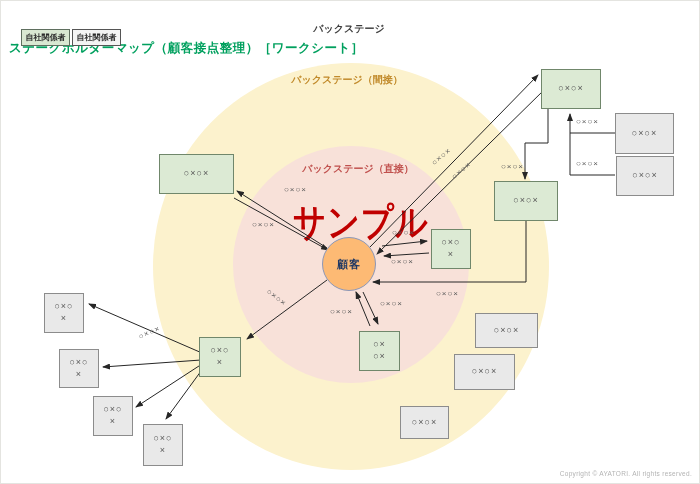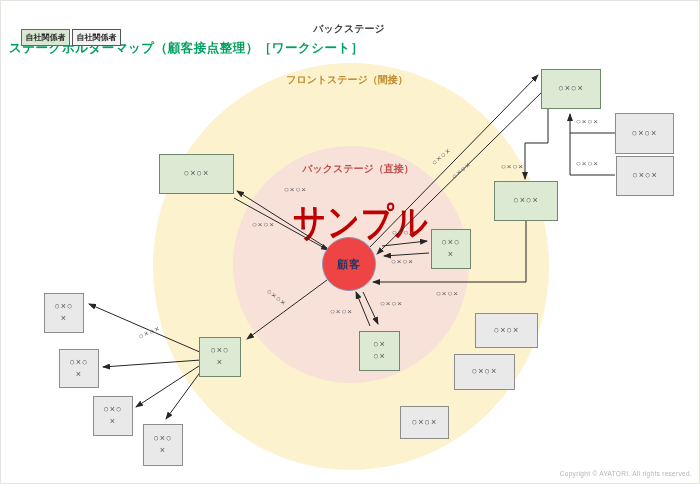--- a/index.html
+++ b/index.html
@@ -22,40 +22,40 @@
              white-space:nowrap;transform:scaleX(.85);transform-origin:left top;letter-spacing:1px;}
   .arrow-layer{position:absolute;left:0;top:0;width:700px;height:484px;pointer-events:none;}
   .arrow-layer line,.arrow-layer polyline{stroke:#262626;stroke-width:1;fill:none;}
   .clabel{position:absolute;font-size:8px;color:#5a5a5a;letter-spacing:1px;white-space:nowrap;}
   .box{position:absolute;box-sizing:border-box;display:flex;flex-direction:column;align-items:center;justify-content:center;
        font-size:9px;color:#595959;letter-spacing:1px;line-height:1.3;text-align:center;}
   .box span{display:block;}
   .box-internal{background:#dcead4;border:1px solid #70876b;}
   .box-external{background:#e9e9e9;border:1px solid #8c8c8c;}
   .customer{position:absolute;left:321px;top:236px;width:54px;height:54px;border-radius:50%;
-            background:#ef4444;border:1px solid #8b97b8;box-sizing:border-box;
+            background:#fdba74;border:1px solid #8b97b8;box-sizing:border-box;
             display:flex;align-items:center;justify-content:center;
             font-size:11px;font-weight:bold;color:#1f3864;letter-spacing:1px;}
   .copyright{position:absolute;right:7px;top:469px;font-size:6.5px;color:#b3b3b3;letter-spacing:.3px;}
 </style>
 </head>
 <body>
 
 <div class="canvas">
 
   <div class="page-title">ステークホルダーマップ（顧客接点整理）［ワークシート］</div>
 
   <div class="legend-btn legend-internal">自社関係者</div>
   <div class="legend-btn legend-external">自社関係者</div>
 
   <div class="zone zone-indirect"></div>
   <div class="zone zone-direct"></div>
 
   <div class="zone-label lbl-backstage">バックステージ</div>
-  <div class="zone-label lbl-indirect">フロントステージ（間接）</div>
+  <div class="zone-label lbl-indirect">バックステージ（間接）</div>
   <div class="zone-label lbl-direct">バックステージ（直接）</div>
 
   <div class="watermark">サンプル</div>
 
   <svg class="arrow-layer" width="700" height="484" viewBox="0 0 700 484">
     <defs>
       <marker id="ah" markerWidth="8" markerHeight="6" refX="7" refY="3" orient="auto">
         <path d="M0,0 L8,3 L0,6 Z" fill="#262626"></path>
       </marker>
     </defs>

